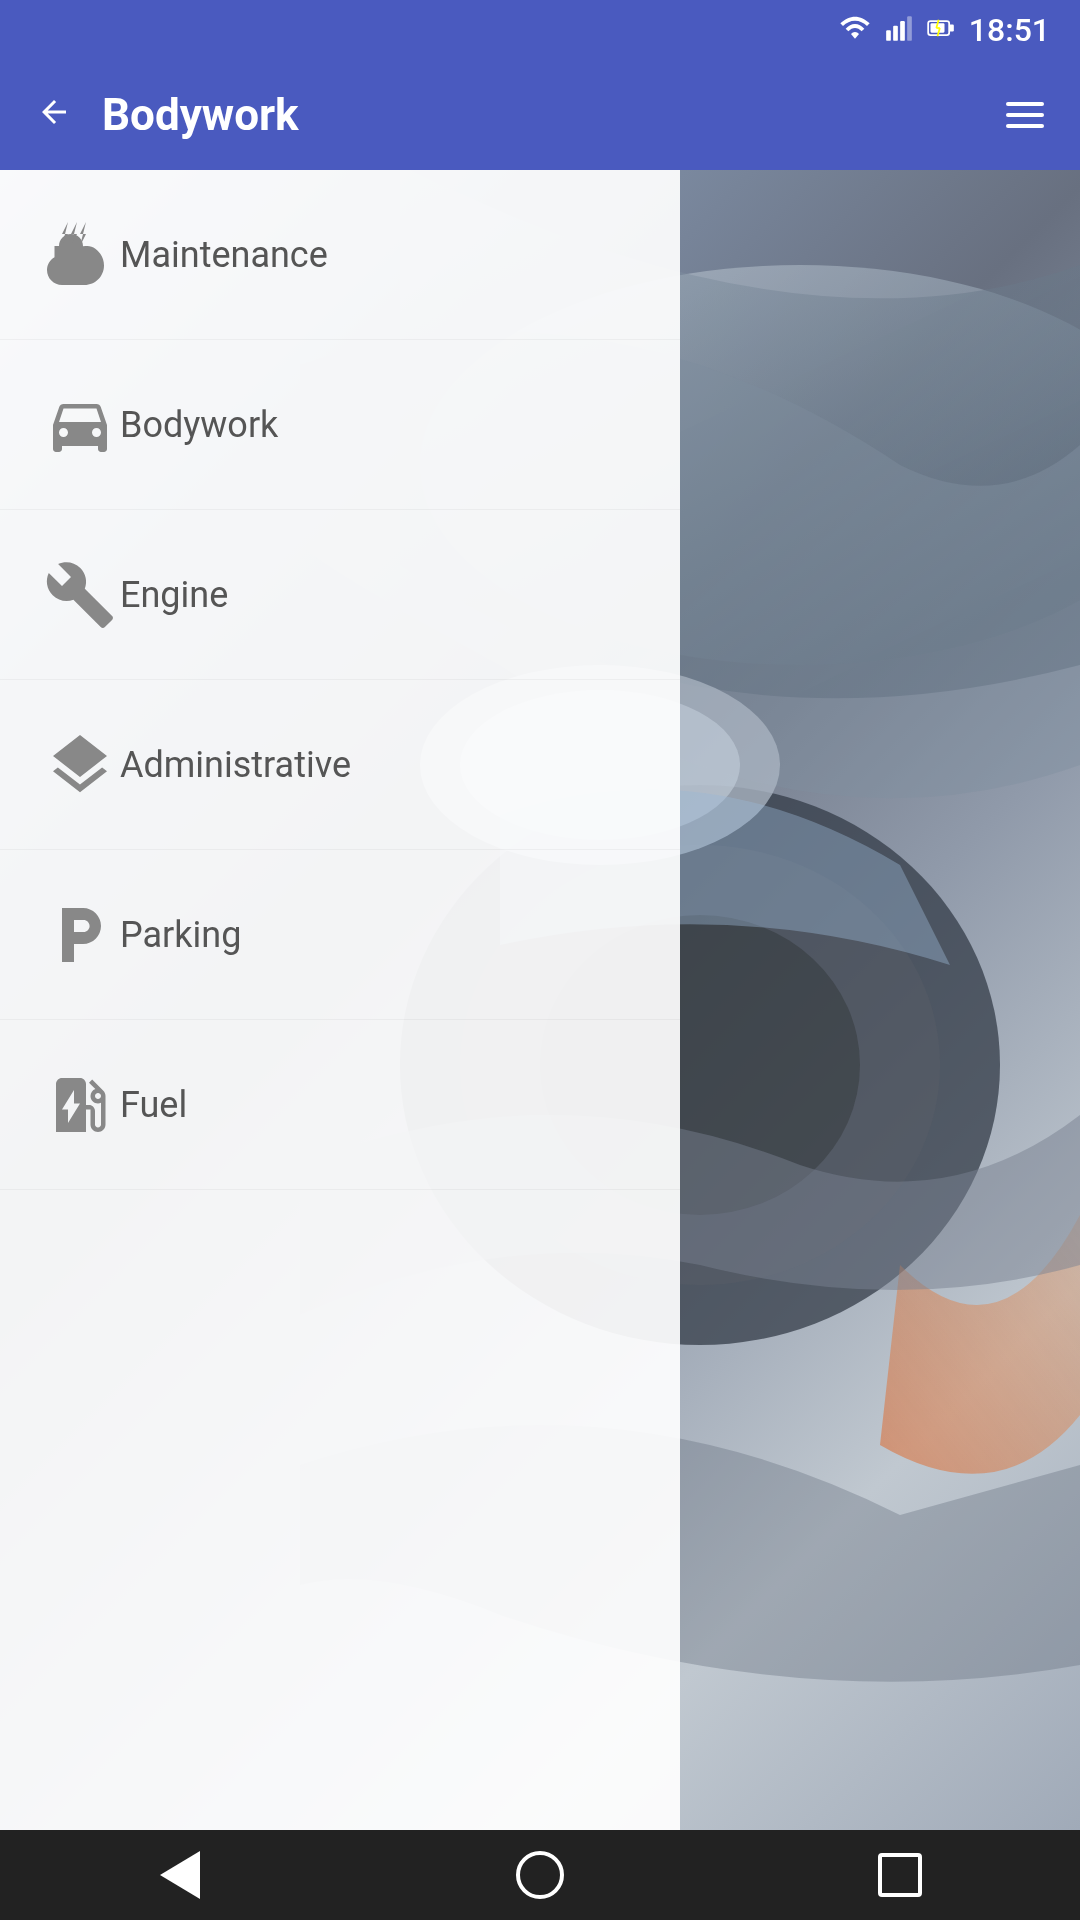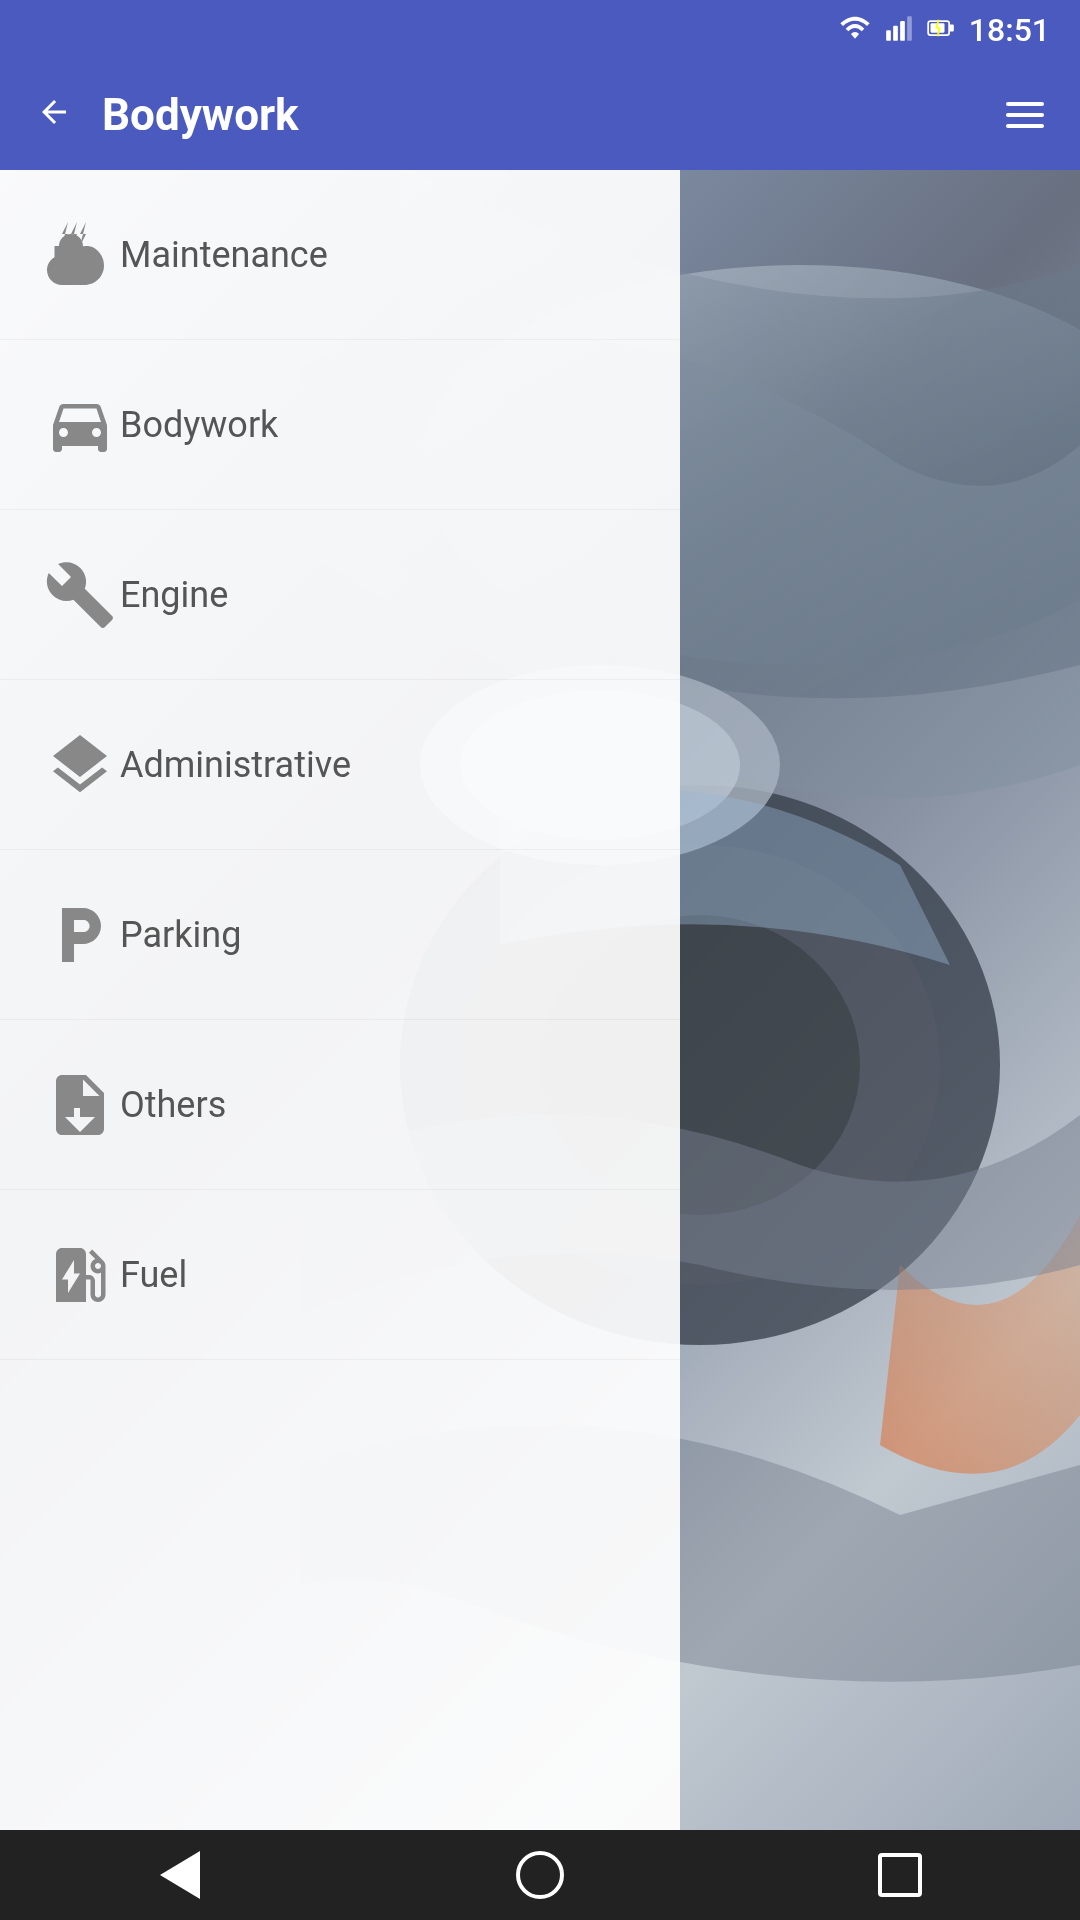--- a/index.html
+++ b/index.html
@@ -321,28 +321,20 @@
         <div class="menu-icon">
           <svg viewBox="0 0 24 24" fill="#888">
             <path d="M13 3H6v18h4v-6h3c3.31 0 6-2.69 6-6s-2.69-6-6-6zm.2 8H10V7h3.2c1.1 0 2 .9 2 2s-.9 2-2 2z"></path>
           </svg>
         </div>
         <span class="menu-label">Parking</span>
       </div>
       <div class="menu-item">
         <div class="menu-icon">
           <svg viewBox="0 0 24 24" fill="#888">
-            <path d="M13 9h5.5L13 3.5V9zM6 2h8l6 6v12c0 1.1-.9 2-2 2H6c-1.1 0-2-.9-2-2V4c0-1.1.9-2 2-2zm6 14v-3h-2v3H7l5 5 5-5h-3z"></path>
-          </svg>
-        </div>
-        <span class="menu-label">Others</span>
-      </div>
-      <div class="menu-item">
-        <div class="menu-icon">
-          <svg viewBox="0 0 24 24" fill="#888">
             <path d="M19.77 7.23l.01-.01-3.72-3.72-1.06 1.06 2.11 2.11c-.94.36-1.61 1.26-1.61 2.33 0 1.38 1.12 2.5 2.5 2.5.36 0 .69-.08 1-.21v7.21c0 .55-.45 1-1 1s-1-.45-1-1V14c0-1.1-.9-2-2-2h-1V5c0-1.1-.9-2-2-2H6c-1.1 0-2 .9-2 2v16h10v-7.5h1.5v5c0 1.38 1.12 2.5 2.5 2.5s2.5-1.12 2.5-2.5V9c0-.69-.28-1.32-.73-1.77zM18 10c-.55 0-1-.45-1-1s.45-1 1-1 1 .45 1 1-.45 1-1 1zM8 18v-4.5H6L10 7v4.5h2L8 18z"></path>
           </svg>
         </div>
         <span class="menu-label">Fuel</span>
       </div>
     </div>
 
 </div>
 
 <div class="bottom-nav">

